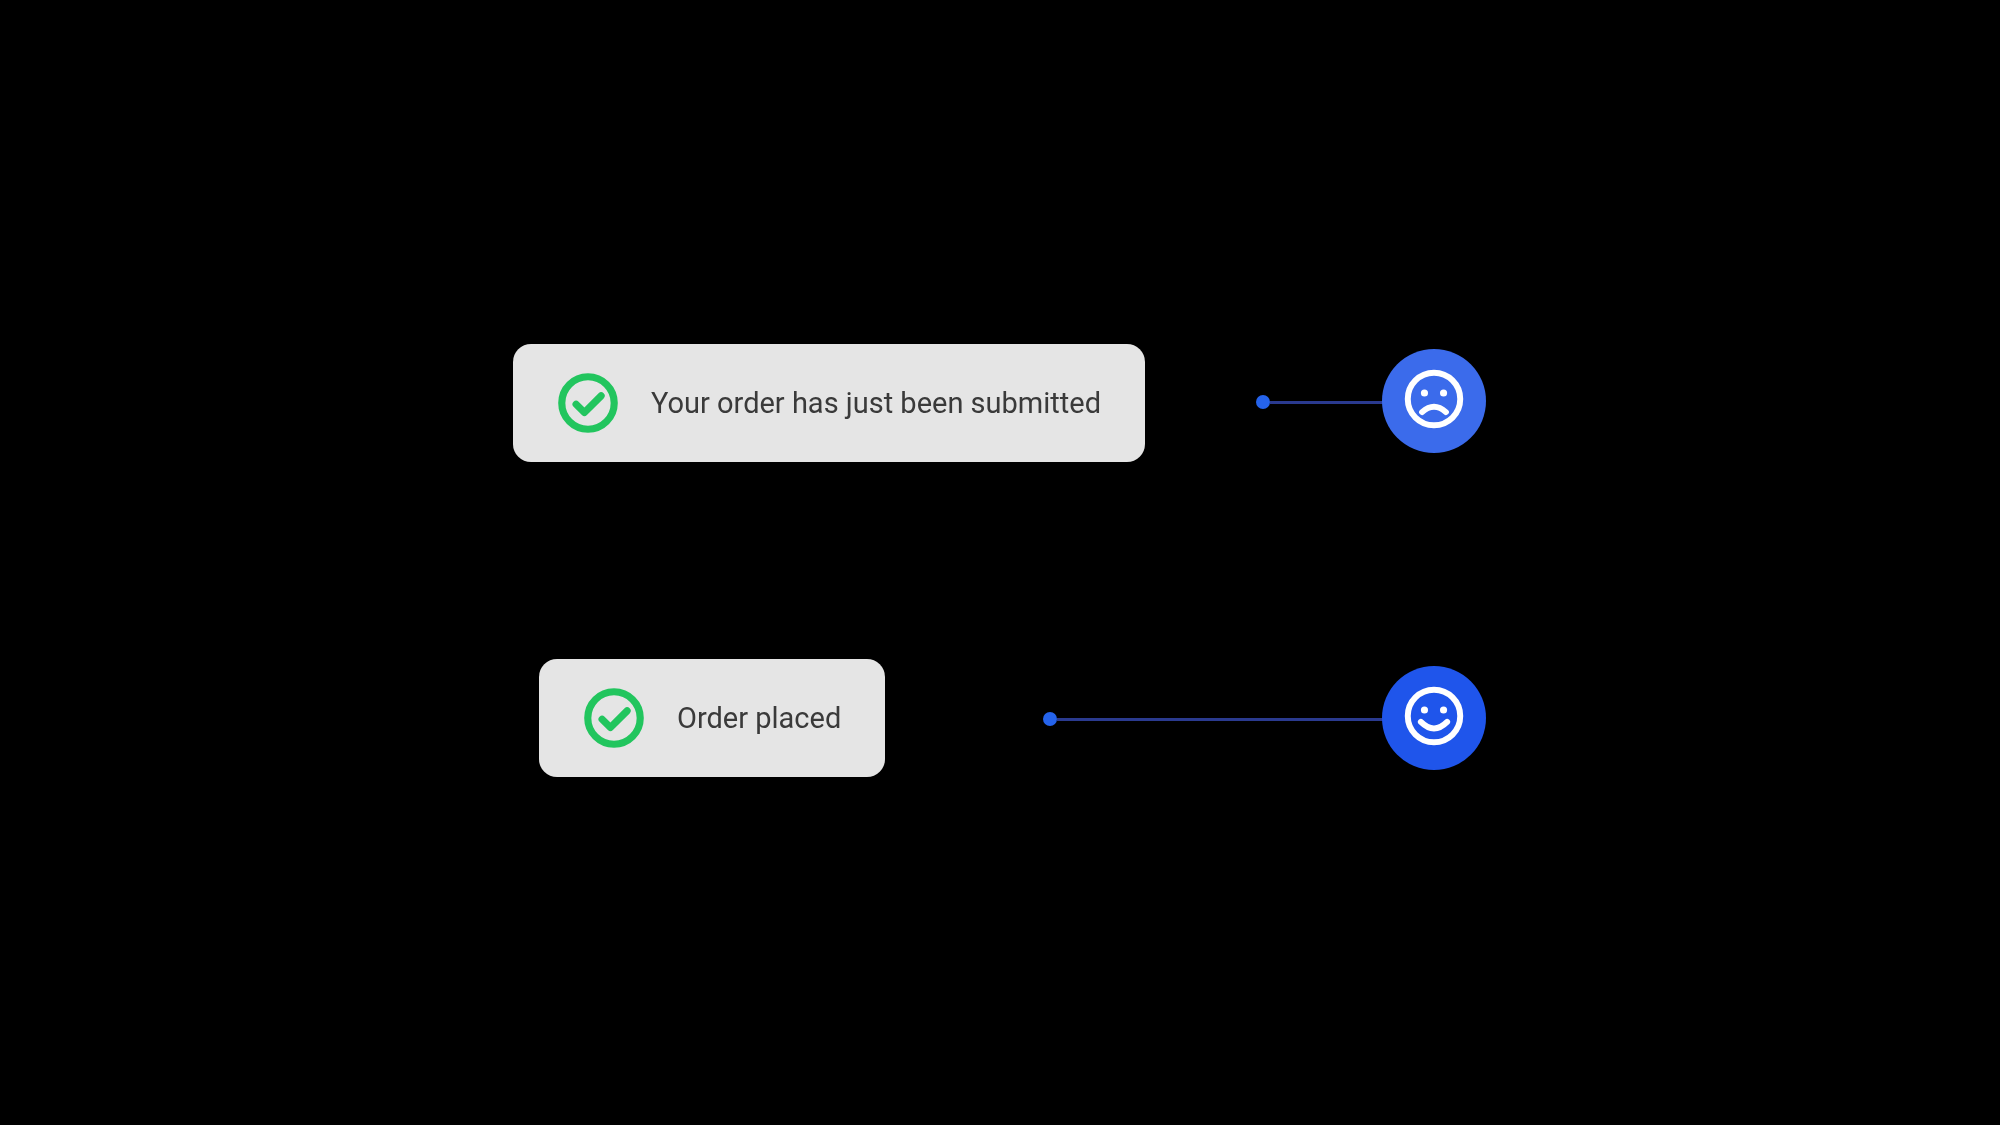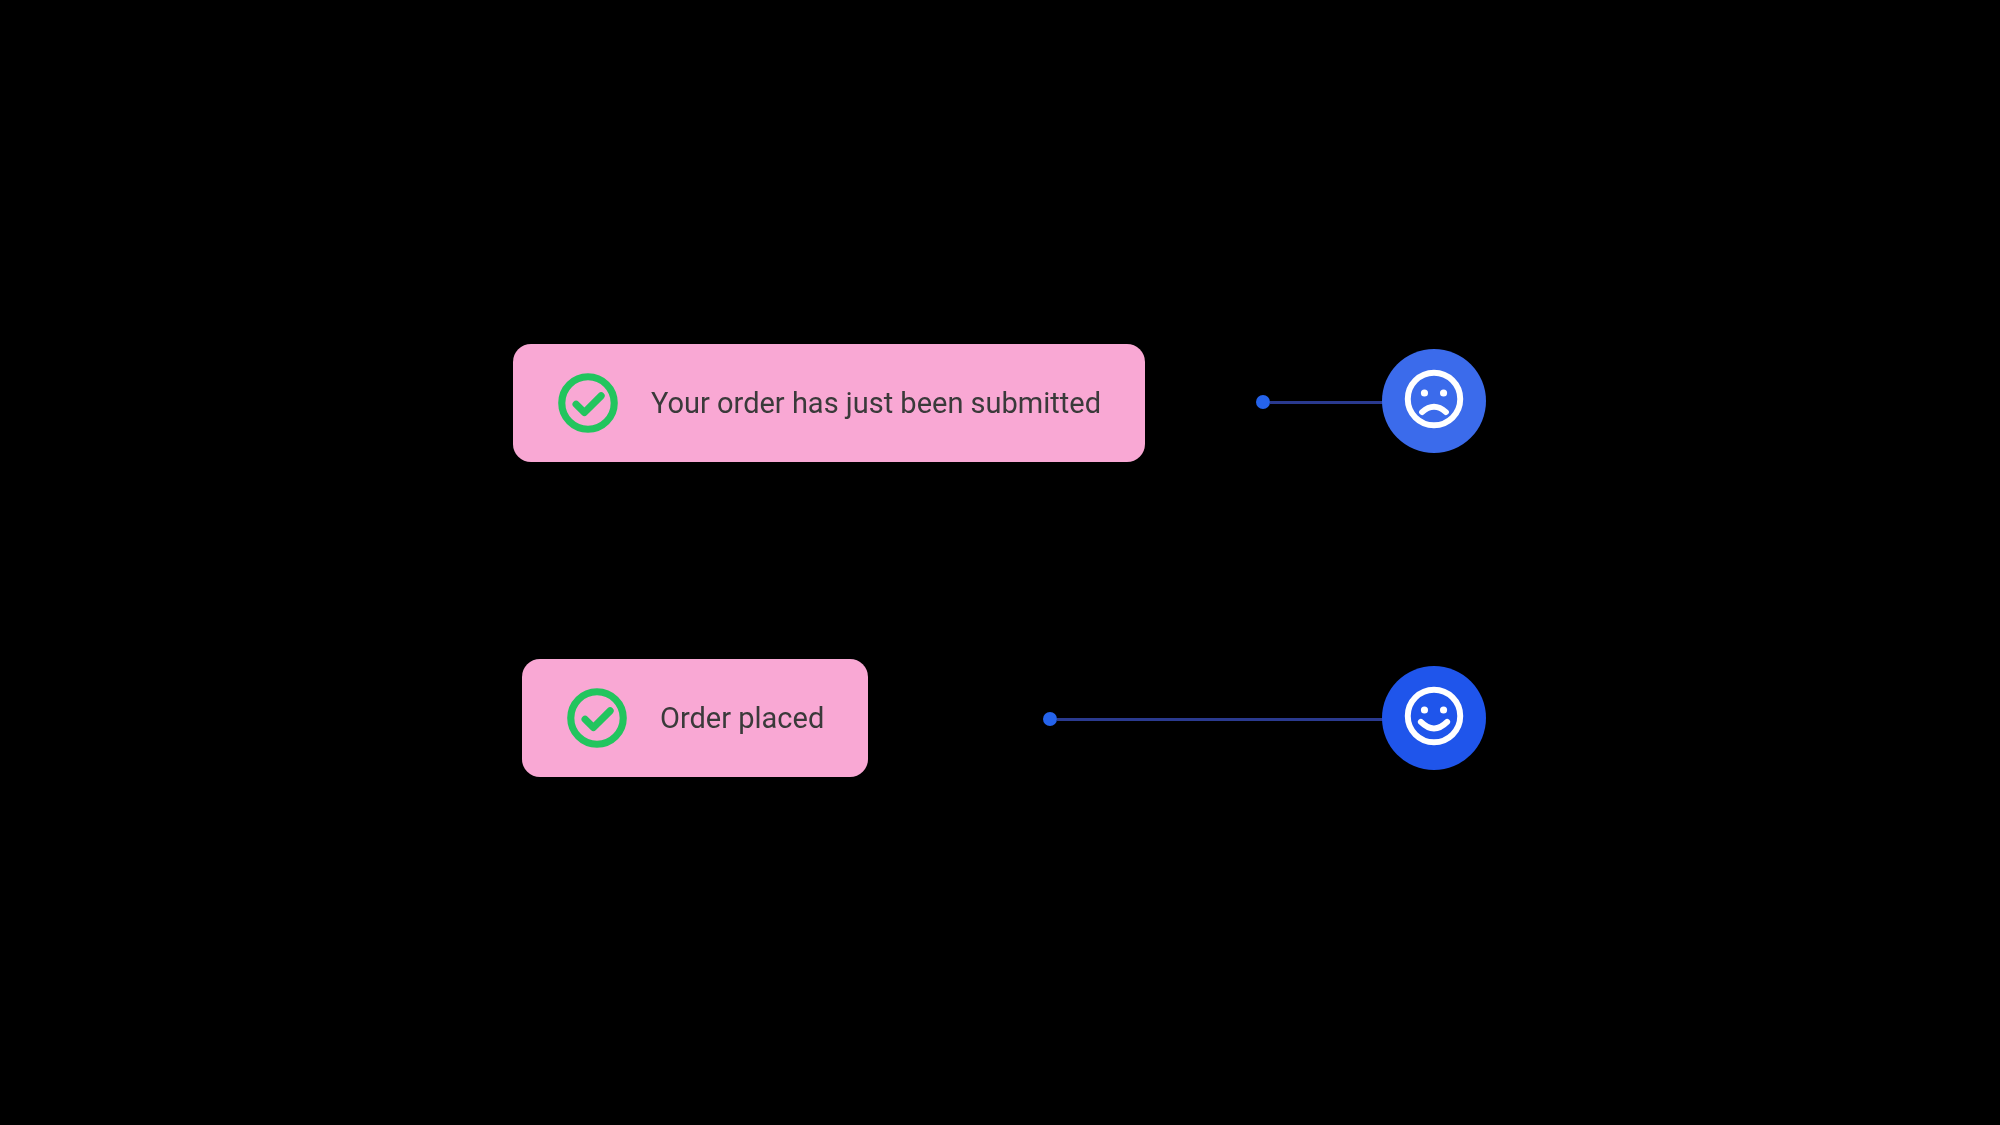--- a/index.html
+++ b/index.html
@@ -12,21 +12,21 @@
       width: 2000px;
       height: 1125px;
       background: #000000;
       font-family: -apple-system, BlinkMacSystemFont, "Segoe UI", Roboto, Helvetica, Arial, sans-serif;
       position: relative;
       overflow: hidden;
     }
 
     .notification-card {
       position: absolute;
-      background: #f9a8d4;
+      background: #e5e5e5;
       border-radius: 18px;
       display: flex;
       align-items: center;
       padding: 28px 44px;
       box-shadow: 0 20px 60px rgba(0, 0, 0, 0.6), 0 8px 30px rgba(0, 0, 0, 0.5);
     }
 
     .notification-icon {
       width: 62px;
       height: 62px;
@@ -40,21 +40,21 @@
       font-weight: 400;
       white-space: nowrap;
     }
 
     .card-1 {
       left: 513px;
       top: 344px;
     }
 
     .card-2 {
-      left: 522px;
+      left: 539px;
       top: 659px;
     }
 
     .connector {
       position: absolute;
       display: flex;
       align-items: center;
     }
 
     .connector-dot {

